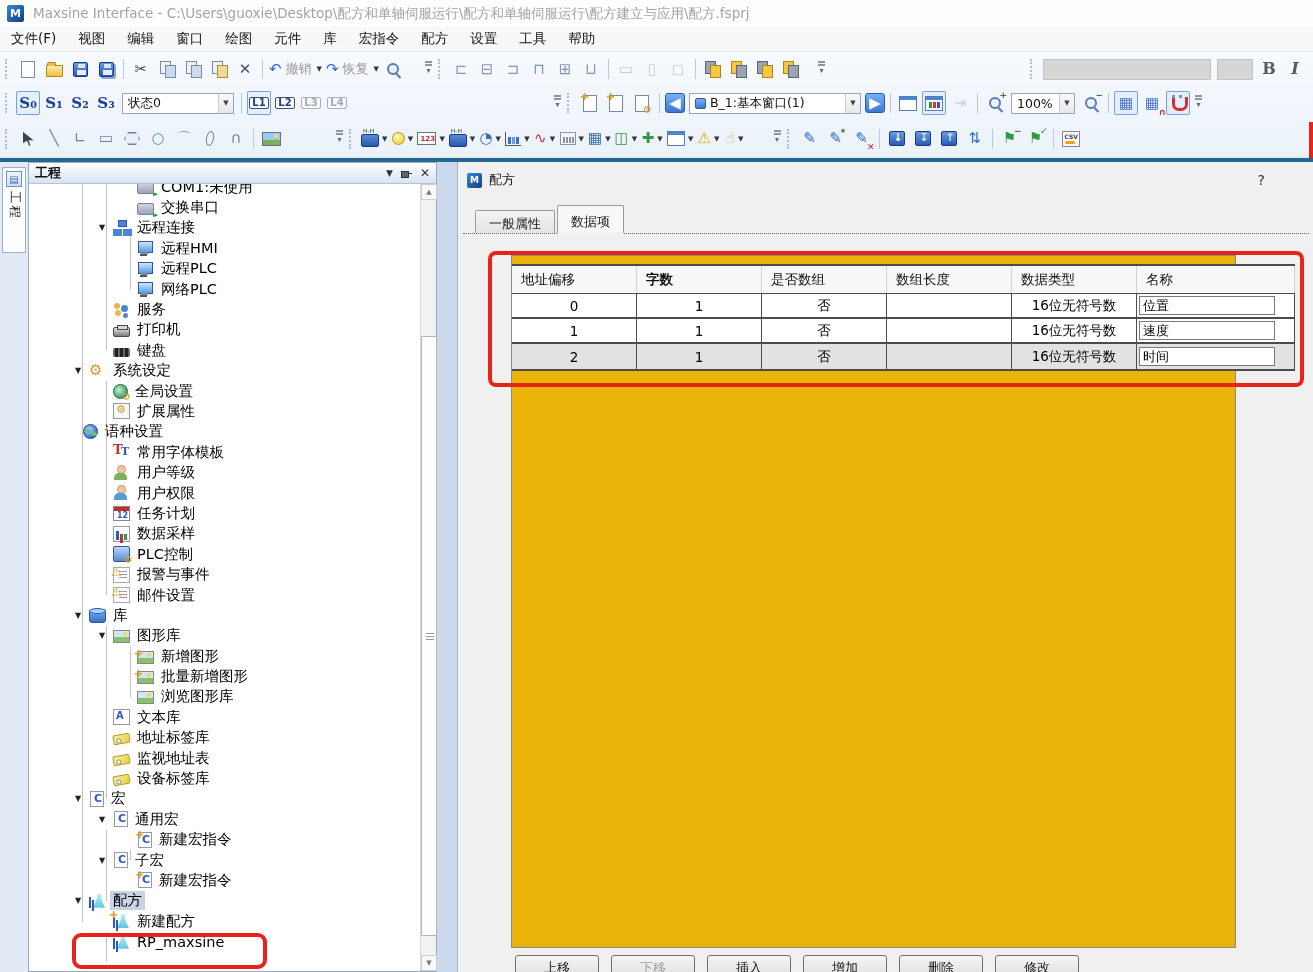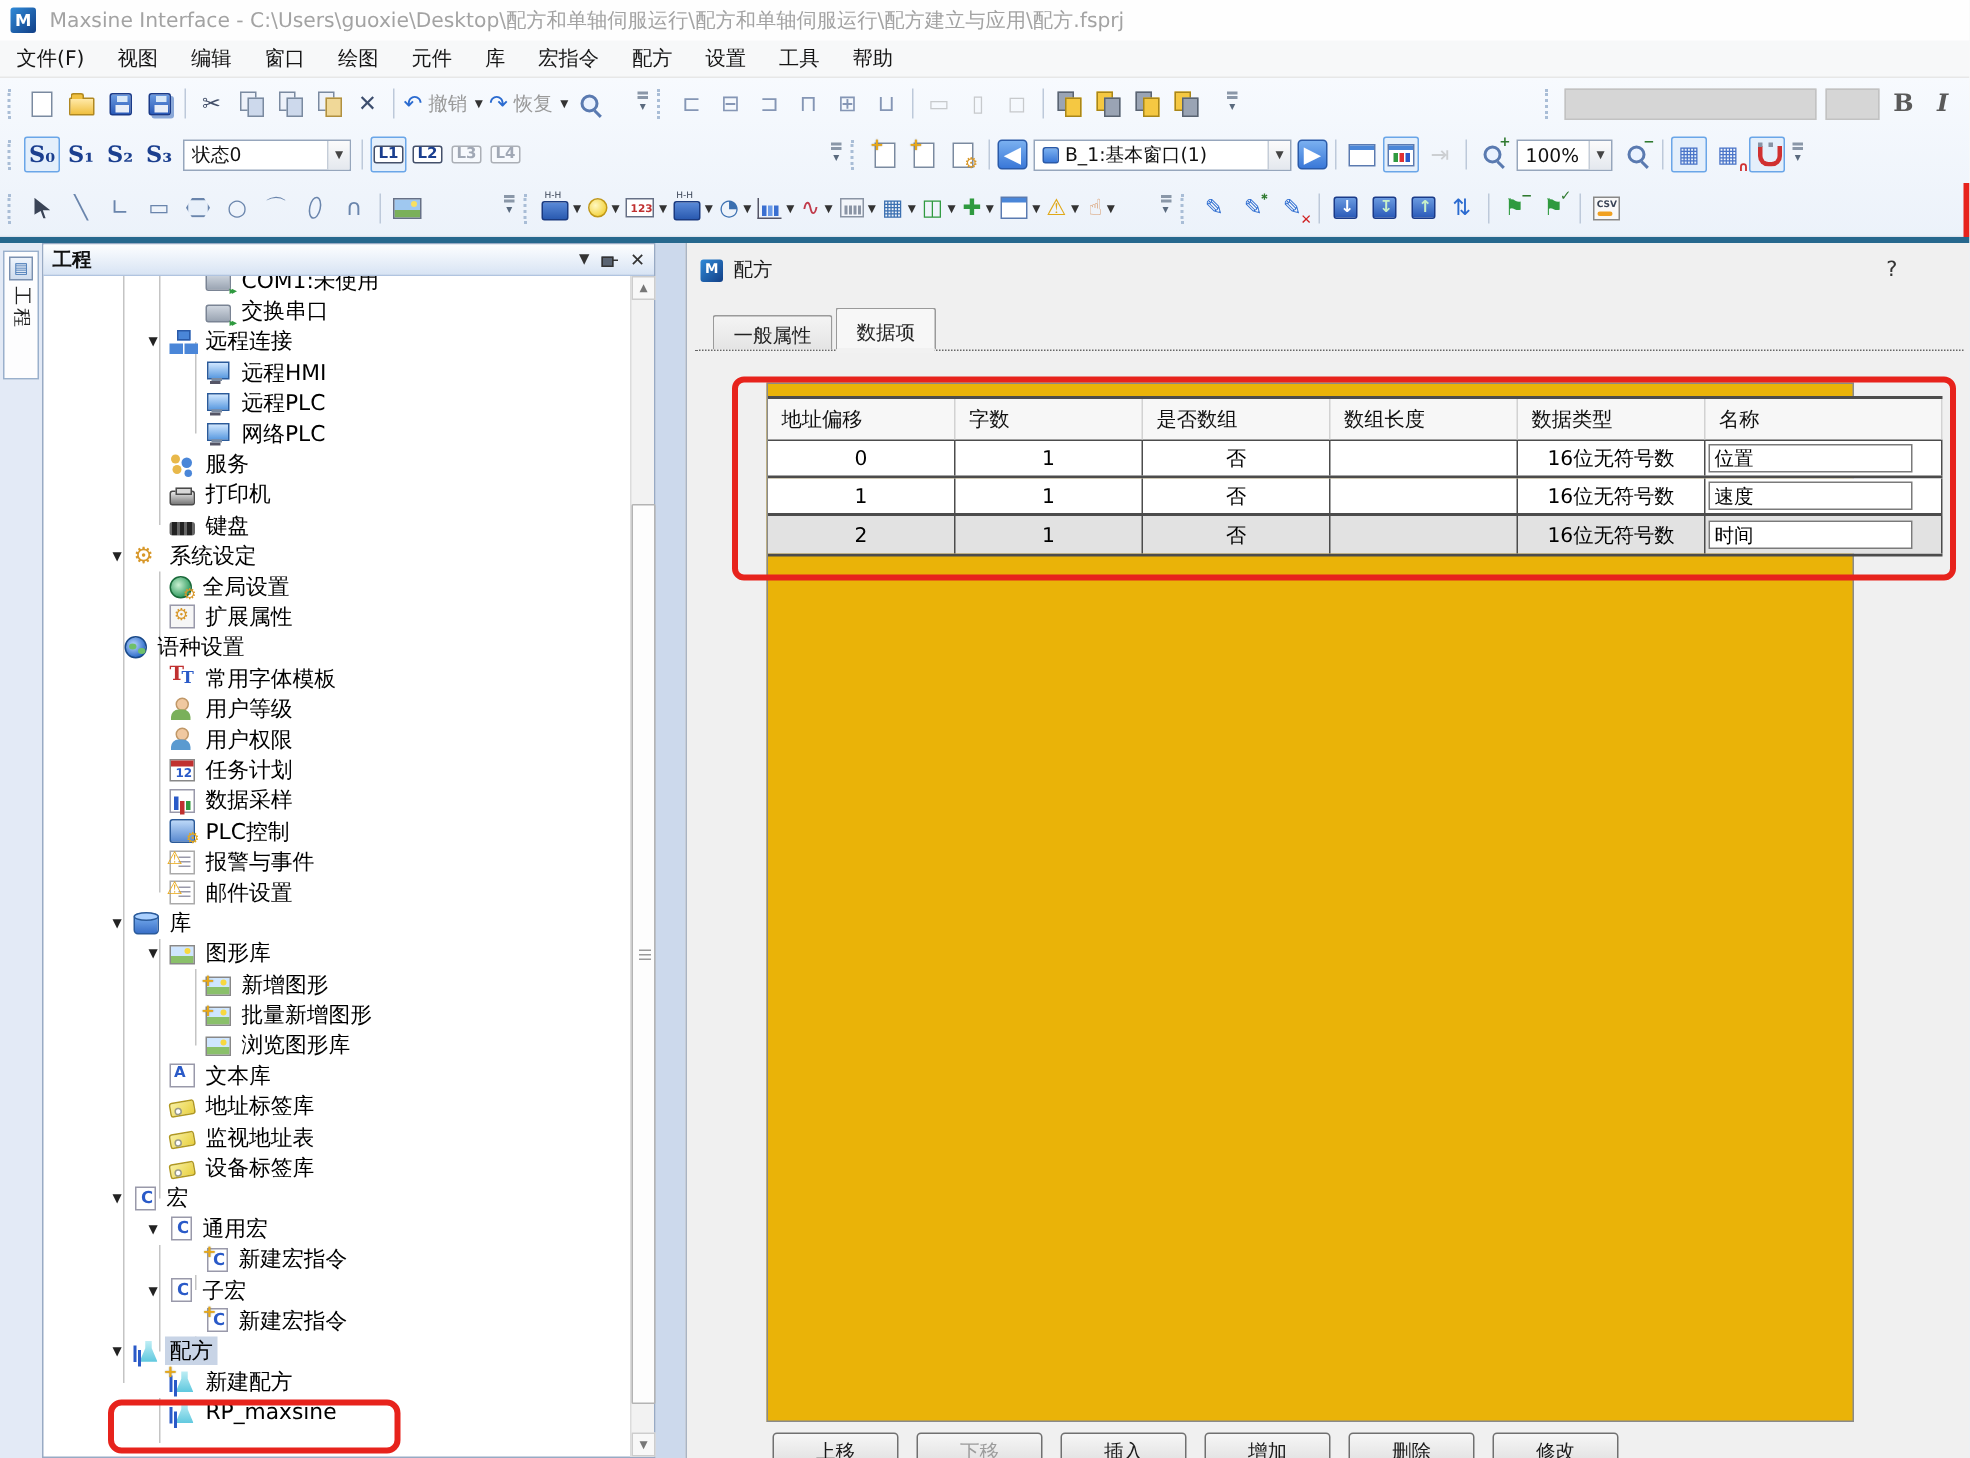--- a/index.html
+++ b/index.html
@@ -827,21 +827,21 @@
   <span id="dlg-help">?</span>
   <div id="dlg-tabs">
       <span class="dtab">一般属性</span>
       <span class="dtab active">数据项</span>
     </div>
   <div id="dlg-pageline"></div>
   <div id="list-panel">
     <div id="rtable">
         <div class="hrow">
           <span class="hcell" style="width: 125px;">地址偏移</span>
-          <span class="hcell" style="width: 125px;">字数</span>
+          <span class="hcell" style="width: 125px; font-weight: bold;">字数</span>
           <span class="hcell" style="width: 125px;">是否数组</span>
           <span class="hcell" style="width: 125px;">数组长度</span>
           <span class="hcell" style="width: 125px;">数据类型</span>
           <span class="hcell" style="width: 158px;">名称</span>
         </div>
         <div class="drow">
           <span class="dcell" style="width: 125px;">0</span>
           <span class="dcell" style="width: 125px;">1</span>
           <span class="dcell" style="width: 125px;">否</span>
           <span class="dcell" style="width: 125px;"></span>

